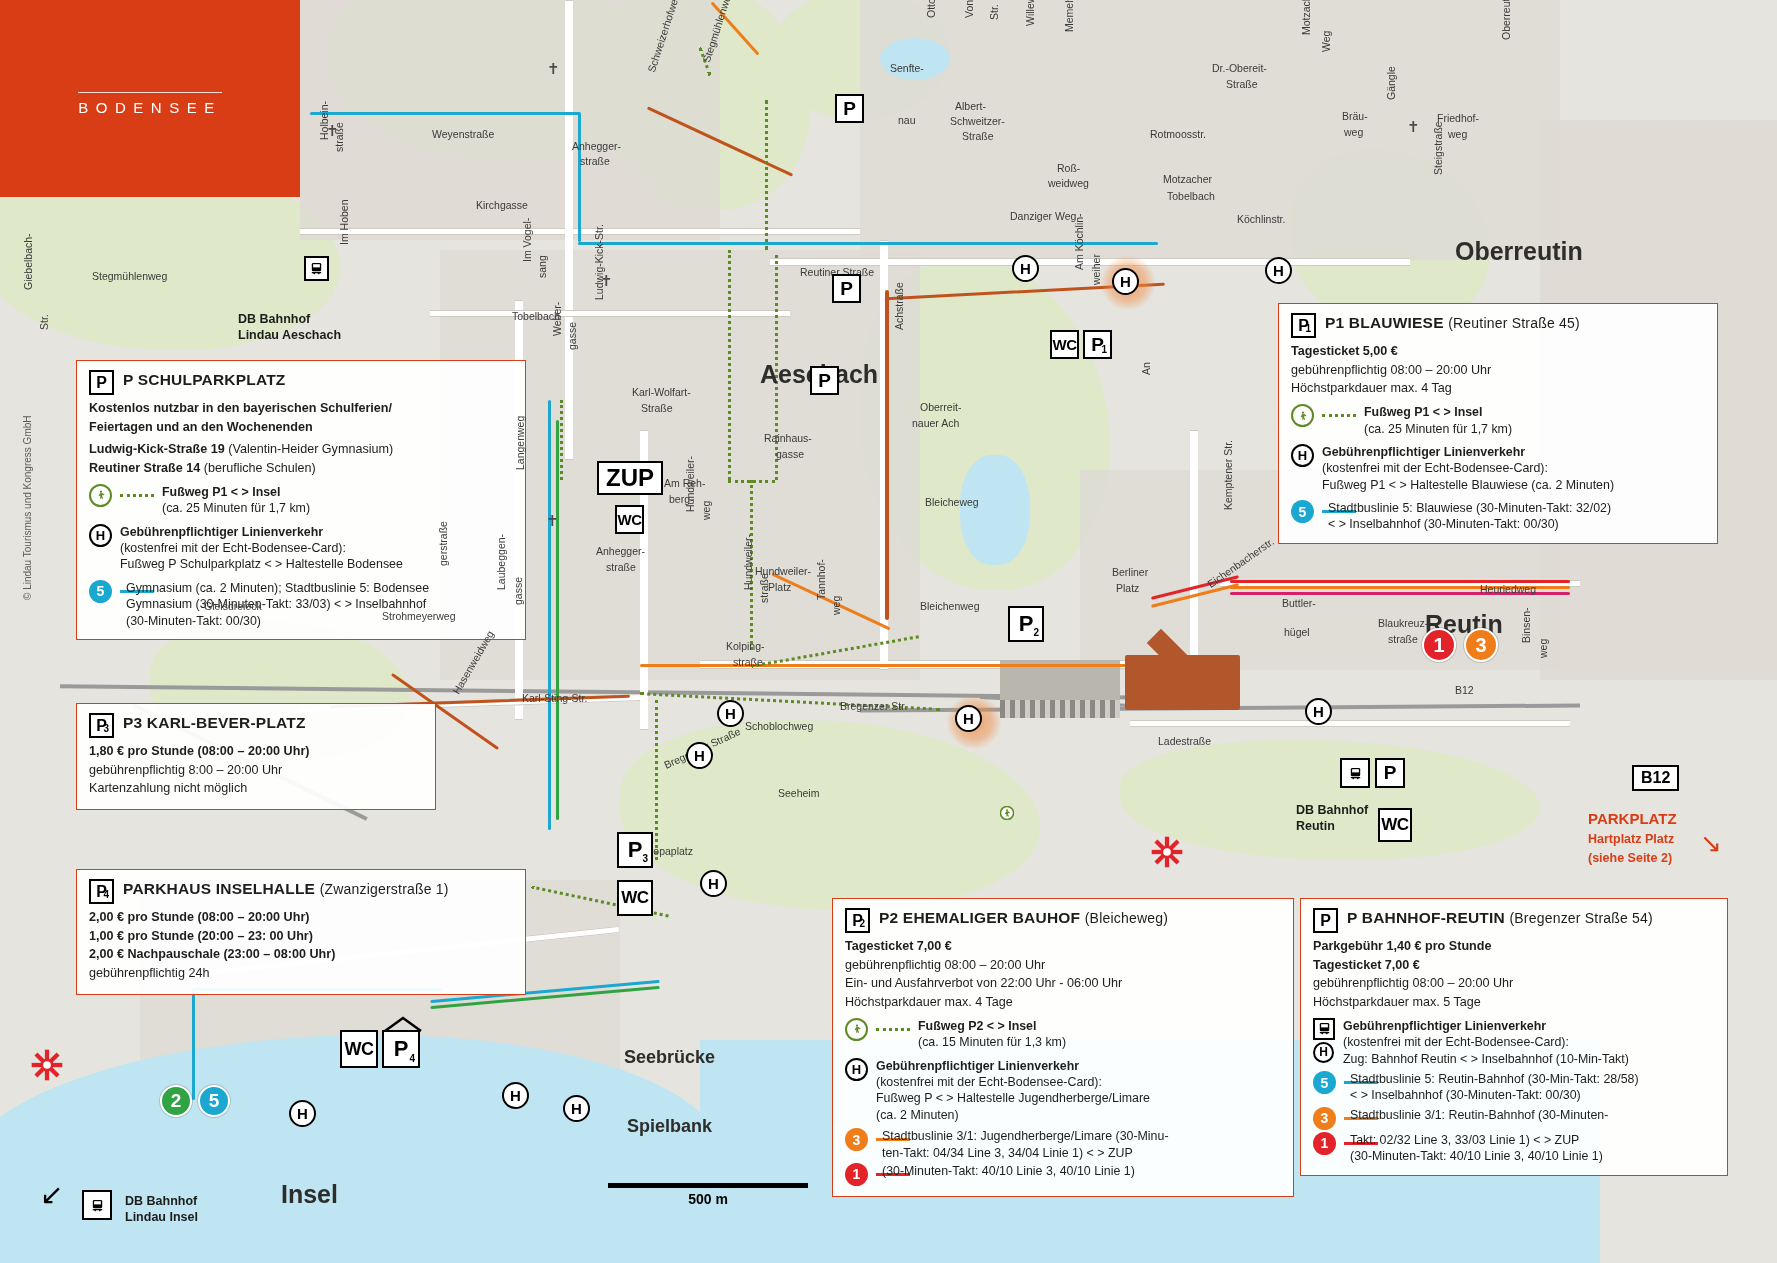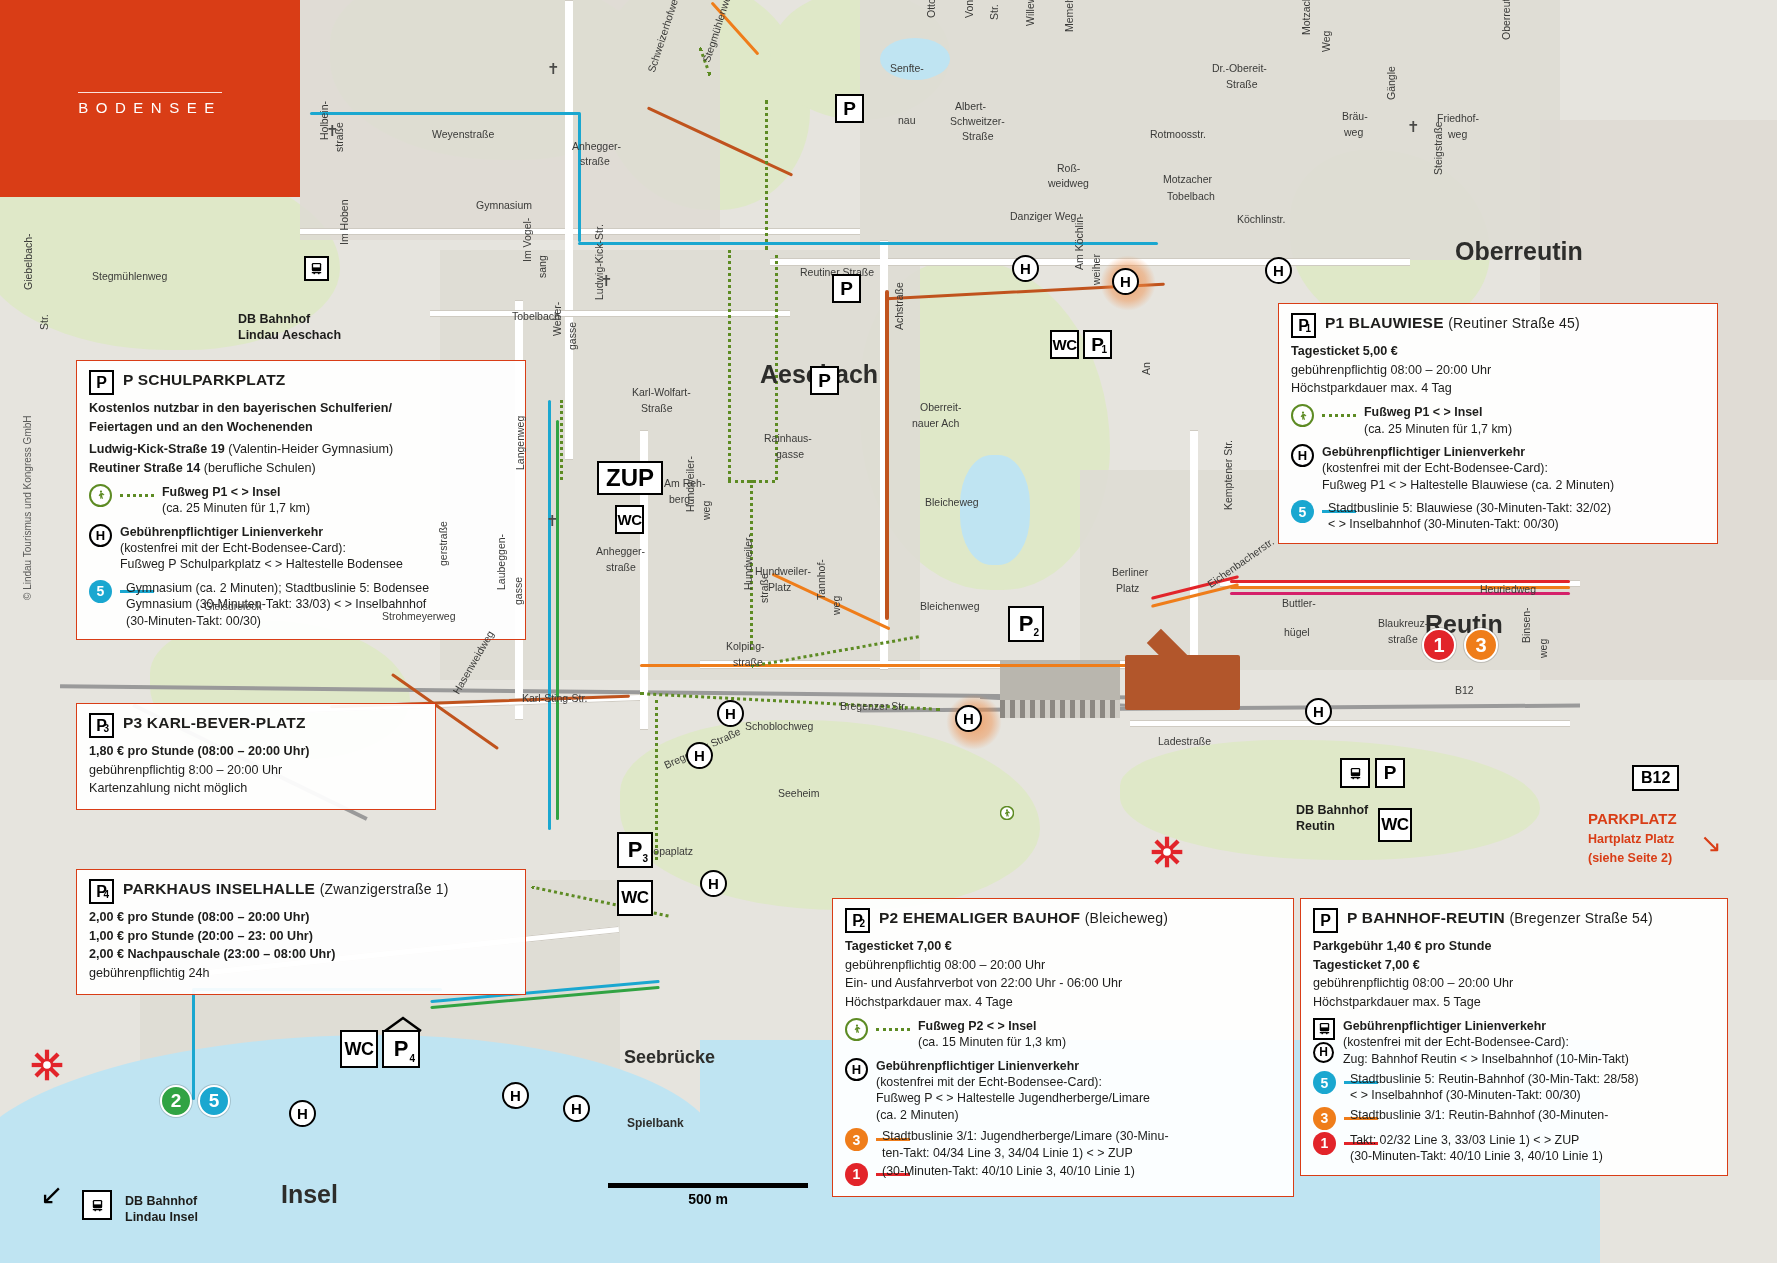--- a/index.html
+++ b/index.html
@@ -617,25 +617,25 @@
       <span>(30-Minuten-Takt: 40/10 Linie 3, 40/10 Linie 1)</span></div>
   </div>
 </div>
 
 <div id="place-labels">
     <div class="placelbl" style="left: 1455px; top: 237px; font-size: 25px;">Oberreutin</div>
     <div class="placelbl" style="left: 760px; top: 360px; font-size: 25px;">Aeschach</div>
     <div class="placelbl" style="left: 1425px; top: 610px; font-size: 25px;">Reutin</div>
     <div class="placelbl" style="left: 281px; top: 1180px; font-size: 25px;">Insel</div>
     <div class="placelbl" style="left: 624px; top: 1047px; font-size: 18px;">Seebrücke</div>
-    <div class="placelbl" style="left: 627px; top: 1116px; font-size: 12px;">Spielbank</div>
+    <div class="placelbl" style="left: 627px; top: 1116px; font-size: 18px;">Spielbank</div>
   </div>
 <div id="street-labels">
     <div class="streetlbl" style="left: 432px; top: 128px;">Weyenstraße</div>
-    <div class="streetlbl" style="left: 476px; top: 199px;">Gymnasium</div>
+    <div class="streetlbl" style="left: 476px; top: 199px;">Kirchgasse</div>
     <div class="streetlbl" style="left: 572px; top: 140px;">Anhegger-</div>
     <div class="streetlbl" style="left: 580px; top: 155px;">straße</div>
     <div class="streetlbl" style="left: 318px; top: 140px; transform: rotate(-90deg); transform-origin: left top;">Holbein-</div>
     <div class="streetlbl" style="left: 333px; top: 152px; transform: rotate(-90deg); transform-origin: left top;">straße</div>
     <div class="streetlbl" style="left: 338px; top: 245px; transform: rotate(-90deg); transform-origin: left top;">Im Hoben</div>
     <div class="streetlbl" style="left: 92px; top: 270px;">Stegmühlenweg</div>
     <div class="streetlbl" style="left: 22px; top: 290px; transform: rotate(-90deg); transform-origin: left top;">Giebelbach-</div>
     <div class="streetlbl" style="left: 38px; top: 330px; transform: rotate(-90deg); transform-origin: left top;">Str.</div>
     <div class="streetlbl" style="left: 700px; top: 60px; transform: rotate(-72deg); transform-origin: left top;">Stegmühlenweg</div>
     <div class="streetlbl" style="left: 645px; top: 70px; transform: rotate(-72deg); transform-origin: left top;">Schweizerhofweg</div>

